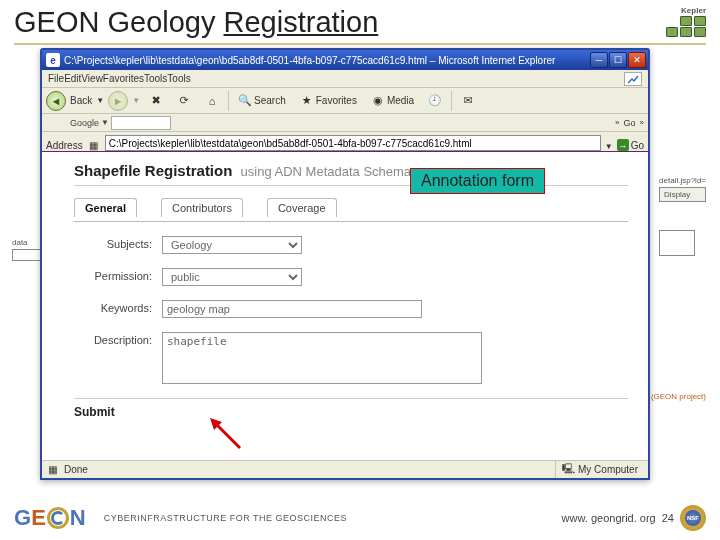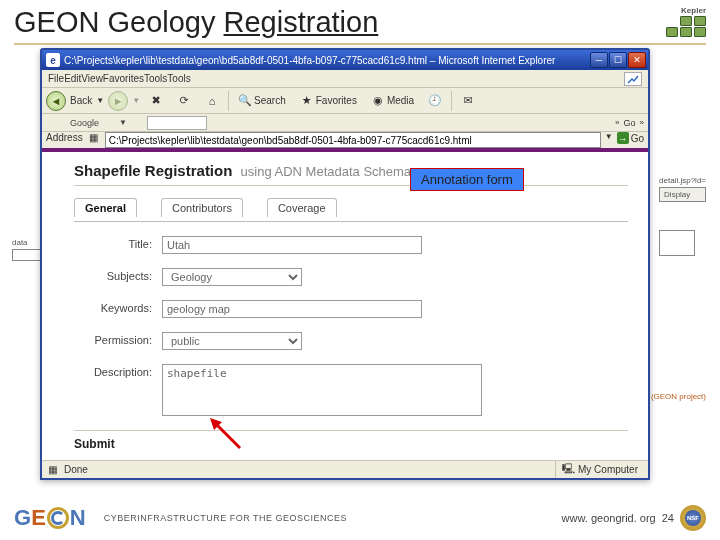--- a/index.html
+++ b/index.html
@@ -26,27 +26,27 @@
 
   .menubar { height:18px; background:#efedde; border-bottom:1px solid #c8c4b4; display:flex; padding:0 6px; font-size:10px; align-items:center; color:#333; }
   .menubar .throbber { margin-left:auto; width:18px; height:14px; border:1px solid #aaa; display:flex; align-items:center; justify-content:center; background:#fff; }
 
   .toolbar { height:26px; background:#efedde; border-bottom:1px solid #c8c4b4; display:flex; align-items:center; padding:0 4px; gap:4px; font-size:10px; color:#333; }
   .nav-circle { width:20px; height:20px; border-radius:50%; border:1px solid #5a7a3a; background:radial-gradient(#eaf4d8,#b0d070); display:flex; align-items:center; justify-content:center; color:#406010; font-size:11px; }
   .tool-btn { display:flex; align-items:center; gap:2px; padding:2px 4px; border:1px solid transparent; border-radius:3px; }
   .tool-btn .ico { width:14px; height:14px; display:flex; align-items:center; justify-content:center; font-size:11px; }
   .tool-sep { width:1px; height:20px; background:#c8c4b4; }
   .toolbar .spacer { flex:1; }
-  .google-box { font-size:9px; color:#444; display:flex; align-items:center; gap:20px; }
+  .google-box { font-size:9px; color:#444; display:flex; align-items:center; gap:2px; }
   .google-box input { width:60px; height:14px; font-size:9px; border:1px solid #aaa; }
 
   .toolbar2 { height:18px; background:#efedde; border-bottom:1px solid #c8c4b4; display:flex; align-items:center; padding:0 4px; gap:4px; font-size:9px; color:#333; }
   .toolbar2 .tr { margin-left:auto; display:flex; align-items:center; gap:4px; }
 
-  .addrbar { height:20px; background:#efedde; border-bottom:4px solid #701a75; display:flex; align-items:flex-start; padding:0 4px; gap:4px; font-size:10px; color:#333; }
+  .addrbar { height:20px; background:#efedde; border-bottom:1px solid #701a75; display:flex; align-items:flex-end; padding:0 4px; gap:4px; font-size:10px; color:#333; }
   .addrbar input { flex:1; height:16px; font-size:10px; border:1px solid #8a8a8a; padding:0 3px; }
   .go-btn { display:flex; align-items:center; gap:2px; color:#333; }
   .go-btn .g { width:12px; height:12px; background:#3a8a2a; border-radius:2px; color:#fff; display:flex; align-items:center; justify-content:center; font-size:9px; }
 
   
   .page { position:absolute; top:102px; left:0; right:0; bottom:18px; background:#fff; overflow:hidden; }
   .page-inner { padding:10px 20px 10px 32px; }
   .reg-title { font-size:15px; font-weight:bold; color:#222; }
   .reg-title .sub { font-size:13px; font-weight:normal; color:#888; margin-left:4px; }
   .reg-rule { height:1px; background:#d0ccBE; margin:6px 0 12px 0; }
@@ -57,21 +57,21 @@
 
   .field { display:flex; align-items:flex-start; margin-bottom:14px; }
   .field label { width:88px; text-align:right; font-size:11px; color:#444; padding-right:10px; padding-top:2px; }
   .field input.text, .field select { font-size:11px; height:18px; border:1px solid #9a9a9a; padding:0 4px; background:#fff; color:#666; }
   .w-long { width:260px; }
   .w-med { width:140px; }
   .field textarea { width:320px; height:52px; font-size:11px; color:#666; border:1px solid #9a9a9a; padding:2px 4px; resize:none; overflow-y:scroll; }
   .submit-row { font-size:12px; font-weight:bold; color:#222; margin-top:6px; }
   .desc-rule { height:1px; background:#d0ccBE; margin:8px 0 0 0; }
 
-  .annot-callout { position:absolute; left:368px; top:16px; border:1px solid #cc0000; padding:3px 10px; font-size:13px; color:#222; background:#3b82f6; }
+  .annot-callout { position:absolute; left:368px; top:16px; border:1px solid #cc0000; padding:3px 10px; font-size:16px; color:#222; background:#14b8a6; }
 
   
   .red-arrow { position:absolute; left:164px; top:262px; width:40px; height:40px; pointer-events:none; }
 
   
   .statusbar { position:absolute; left:0; right:0; bottom:0; height:18px; background:#efedde; border-top:1px solid #c8c4b4; display:flex; align-items:center; font-size:10px; color:#333; padding:0 4px; }
   .statusbar .st-ico { width:14px; height:14px; margin-right:4px; display:flex; align-items:center; justify-content:center; }
   .statusbar .right { margin-left:auto; display:flex; align-items:center; gap:4px; }
   .statusbar .panel { border-left:1px solid #c8c4b4; padding:0 6px; height:100%; display:flex; align-items:center; }
 
@@ -233,34 +233,30 @@
       <div class="annot-callout">Annotation form</div>
 
       <div class="tabs">
         <div class="tab active">General</div>
         <div class="tab">Contributors</div>
         <div class="tab">Coverage</div>
       </div>
       <div class="tab-underline"></div>
 
       <div class="field">
-        <label>Title:</label>
-        <input class="text w-long" type="text" value="Utah" style="">
-      </div>
-      <div class="field">
         <label>Subjects:</label>
         <select class="w-med"><option>Geology</option></select>
       </div>
       <div class="field">
+        <label>Permission:</label>
+        <select class="w-med"><option>public</option></select>
+      </div>
+      <div class="field">
         <label>Keywords:</label>
         <input class="text w-long" type="text" value="geology map" style="">
-      </div>
-      <div class="field">
-        <label>Permission:</label>
-        <select class="w-med"><option>public</option></select>
       </div>
       <div class="field">
         <label>Description:</label>
         <textarea style="">shapefile</textarea>
       </div>
       <div class="desc-rule"></div>
       <div class="submit-row">Submit</div>
 
       <svg class="red-arrow" viewBox="0 0 40 40">
         <line x1="34" y1="34" x2="10" y2="10" stroke="#d80000" stroke-width="3"></line>

